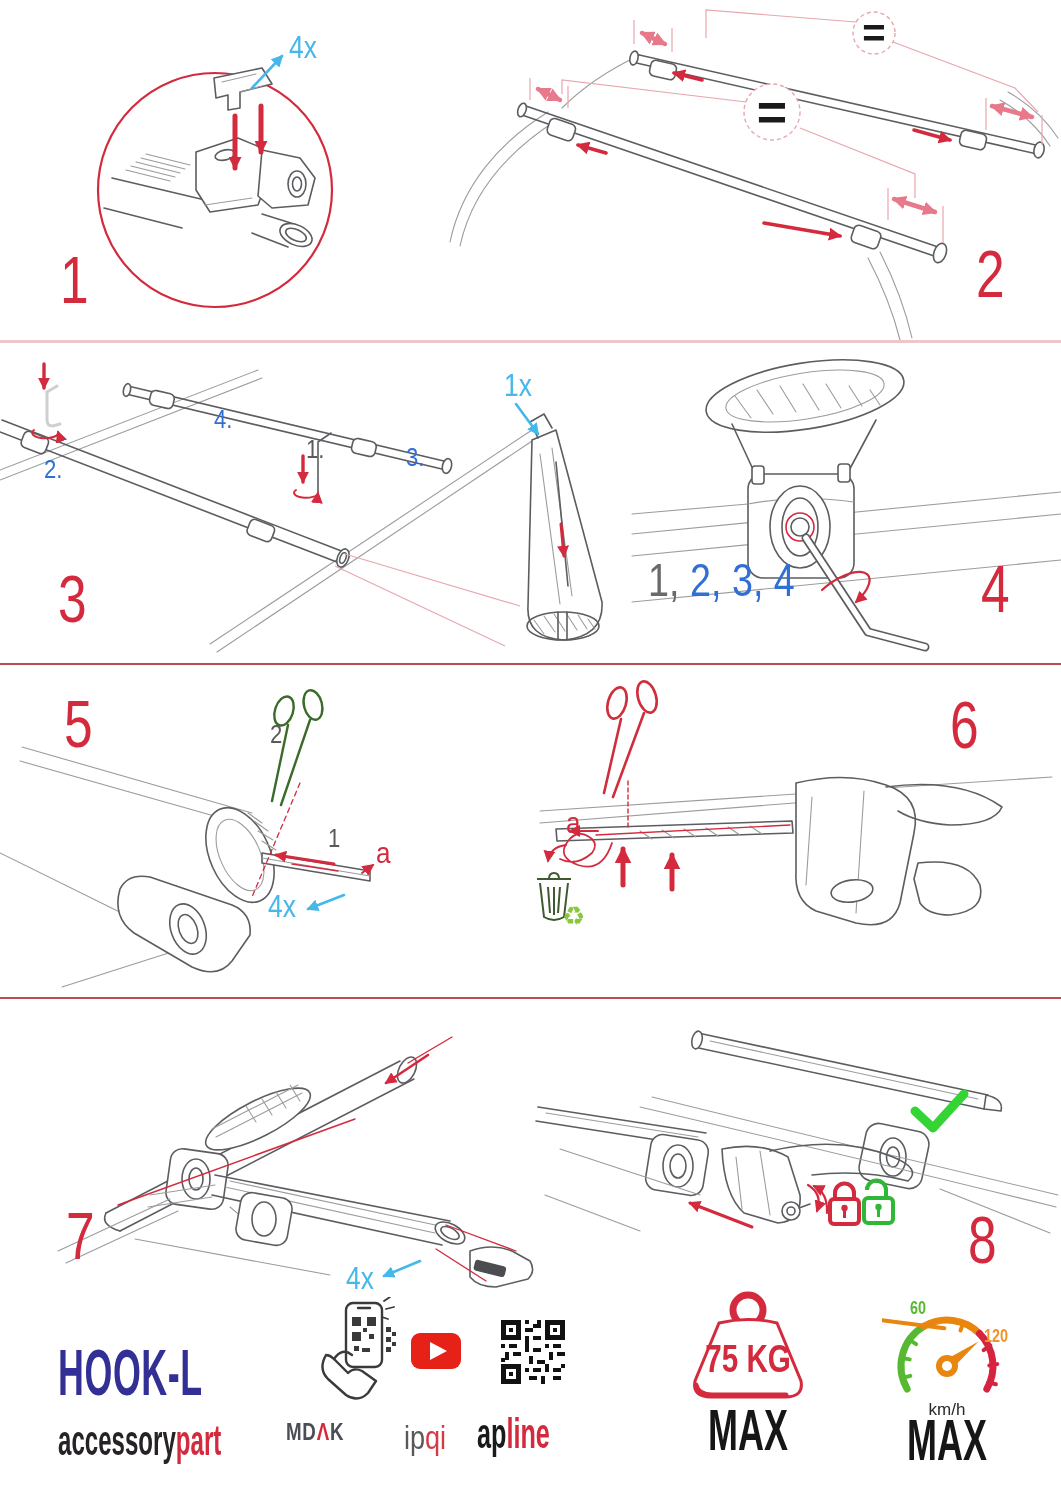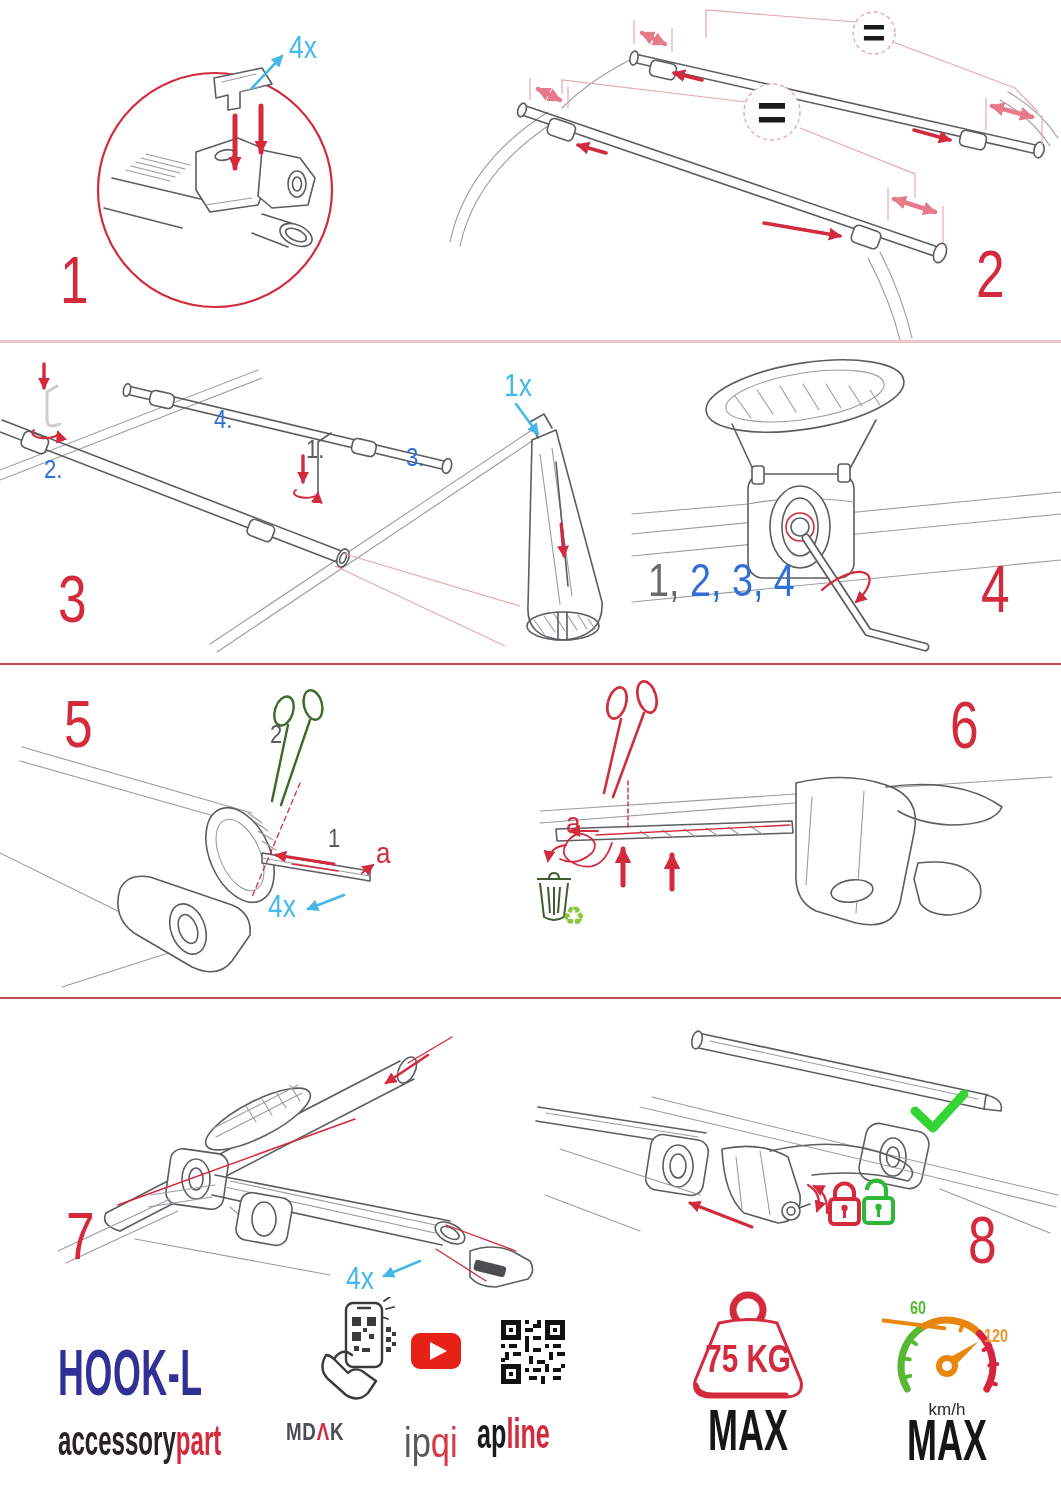--- a/index.html
+++ b/index.html
@@ -26,21 +26,21 @@
   .cyanlab{fill:#45b8ea;font-size:31px;font-weight:500;}
   .redlab{fill:#d42a3d;font-size:29px;font-weight:500;}
   .cond{display:inline-block;transform-origin:0 50%;}
   
   #hookl{position:absolute;left:58px;top:1336px;color:#322f95;font-size:64px;font-weight:600;
          letter-spacing:1px;white-space:nowrap;}
   #brand{position:absolute;left:58px;top:1416px;font-size:43px;font-weight:600;white-space:nowrap;}
   #brand .b1{color:#262226;} #brand .b2{color:#d42a3d;}
   #mdak{position:absolute;left:286px;top:1418px;font-size:24px;font-weight:700;letter-spacing:1px;}
   #mdak .g{color:#4a4d52;} #mdak .r{color:#d42a3d;}
-  #ipqi{position:absolute;left:404px;top:1419px;font-size:42px;font-weight:400;}
+  #ipqi{position:absolute;left:404px;top:1419px;font-size:33px;font-weight:400;}
   #ipqi .g{color:#58595b;} #ipqi .r{color:#d43a45;}
   #apline{position:absolute;left:477px;top:1410px;font-size:42px;font-weight:600;}
   #apline .b{color:#1a1a1a;} #apline .r{color:#d42a3d;}
 </style>
 </head>
 <body>
 
 <div id="page">
 
   <svg class="row" style="top:0" width="1061" height="341" viewBox="0 0 1061 341">

